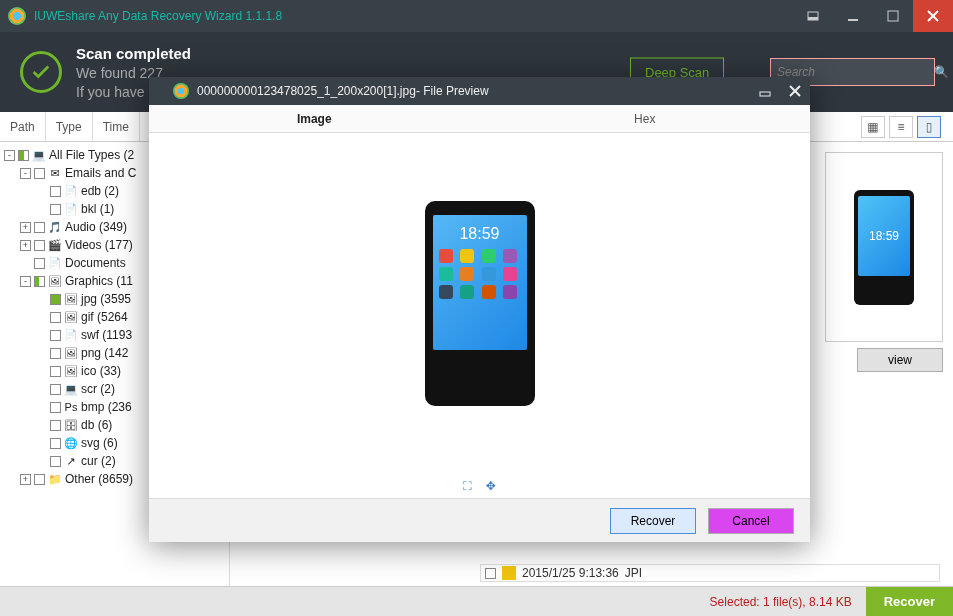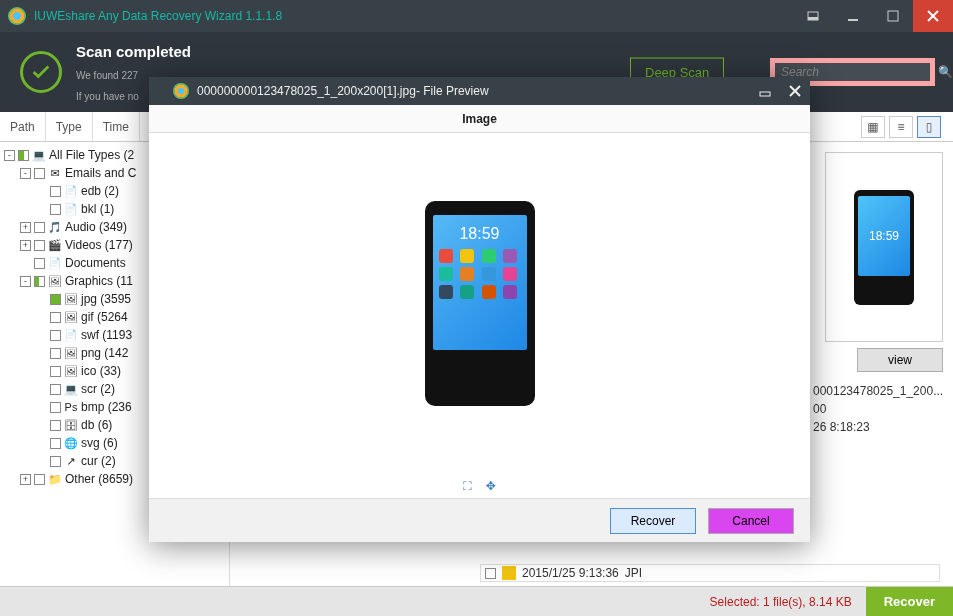--- a/index.html
+++ b/index.html
@@ -7,23 +7,23 @@
 .titlebar{height:32px;background:#394148;display:flex;align-items:center;color:#ccc;padding-left:8px}
 .titlebar .logo{width:18px;height:18px;border-radius:50%;background:radial-gradient(circle,#4fc3f7 30%,#ffa726 30% 55%,#66bb6a 55%);margin-right:8px}
 .titlebar .title{flex:1;color:#14b8a6}
 .wbtns{display:flex;height:100%}
 .wbtn{width:40px;height:100%;display:flex;align-items:center;justify-content:center;color:#eee}
 .wbtn.close{background:#d14233}
 .header{height:80px;background:#2f363d;display:flex;align-items:center;padding:0 20px;color:#ddd;position:relative}
 .checkmark{width:42px;height:42px;border:3px solid #6fb52b;border-radius:50%;display:flex;align-items:center;justify-content:center;margin-right:14px}
 .checkmark svg{width:22px;height:22px}
 .scaninfo .t1{font-size:15px;font-weight:bold;color:#fff}
-.scaninfo .t2{font-size:10px;color:#aaa;margin-top:10px}
+.scaninfo .t2{font-size:14px;color:#aaa;margin-top:3px}
 .deepscan{position:absolute;left:630px;top:50%;transform:translateY(-50%);border:1px solid #6fb52b;color:#6fb52b;padding:6px 14px;font-size:13px}
-.searchbox{position:absolute;right:18px;top:50%;transform:translateY(-50%);width:165px;height:28px;background:#454c53;border:5px solid #fca5a5;display:flex;align-items:center;padding:0 6px;color:#888}
+.searchbox{position:absolute;right:18px;top:50%;transform:translateY(-50%);width:165px;height:28px;background:#454c53;border:1px solid #fca5a5;display:flex;align-items:center;padding:0 6px;color:#888}
 .searchbox input{flex:1;background:transparent;border:none;color:#ccc;font-style:italic}
 .searchbox input::placeholder{color:#888}
 .toolbar{height:30px;display:flex;align-items:center;border-bottom:1px solid #ccc;position:relative}
 .toolbar .col{padding:0 10px;border-right:1px solid #ddd;height:100%;display:flex;align-items:center;color:#555}
 .viewbtns{position:absolute;right:12px;display:flex;gap:4px}
 .vb{width:24px;height:22px;border:1px solid #ccc;display:flex;align-items:center;justify-content:center;color:#555;background:#fff}
 .vb.active{border-color:#58c;background:#e6f0fa}
 .main{display:flex;height:calc(100% - 32px - 80px - 30px - 30px)}
 .tree{width:230px;border-right:1px solid #ddd;overflow:hidden;padding:4px 4px;color:#222}
 .tn{display:flex;align-items:center;height:18px;white-space:nowrap}
@@ -268,25 +268,20 @@
   <div class="content">
     <div class="detail">
       <div class="thumb-big">
         <div class="phone">
             <div class="screen">
               <span>18:59</span>
             </div>
           </div>
       </div>
       <div class="pvbtn">view</div>
-      <div class="dmeta">
-        <div>000123478025_1_200...</div>
-        <div>00</div>
-        <div>26 8:18:23</div>
-      </div>
     </div>
     <div class="filerow">
       <span class="cb2"></span>
       <span class="fic"></span>
       <span>2015/1/25 9:13:36</span>
       <span style="width:30px;text-align:left">JPI</span>
     </div>
   </div>
 </div>
 
@@ -306,20 +301,21 @@
       </div>
     <div class="mb">
         <svg width="12" height="12">
           <line x1="1" y1="1" x2="11" y2="11" stroke="#eee" stroke-width="2"></line>
           <line x1="11" y1="1" x2="1" y2="11" stroke="#eee" stroke-width="2"></line>
         </svg>
       </div>
   </div>
   <div class="mtabs">
     <div class="mtab active">Image</div>
+    <div class="mtab">Hex</div>
   </div>
   <div class="mbody">
     <div class="watermark">
       <div class="bag"></div>
       <div>anxz.com</div>
     </div>
     <div class="bigphone">
       <div class="scr">
         <div class="clock">18:59</div>
         <div class="icons">

